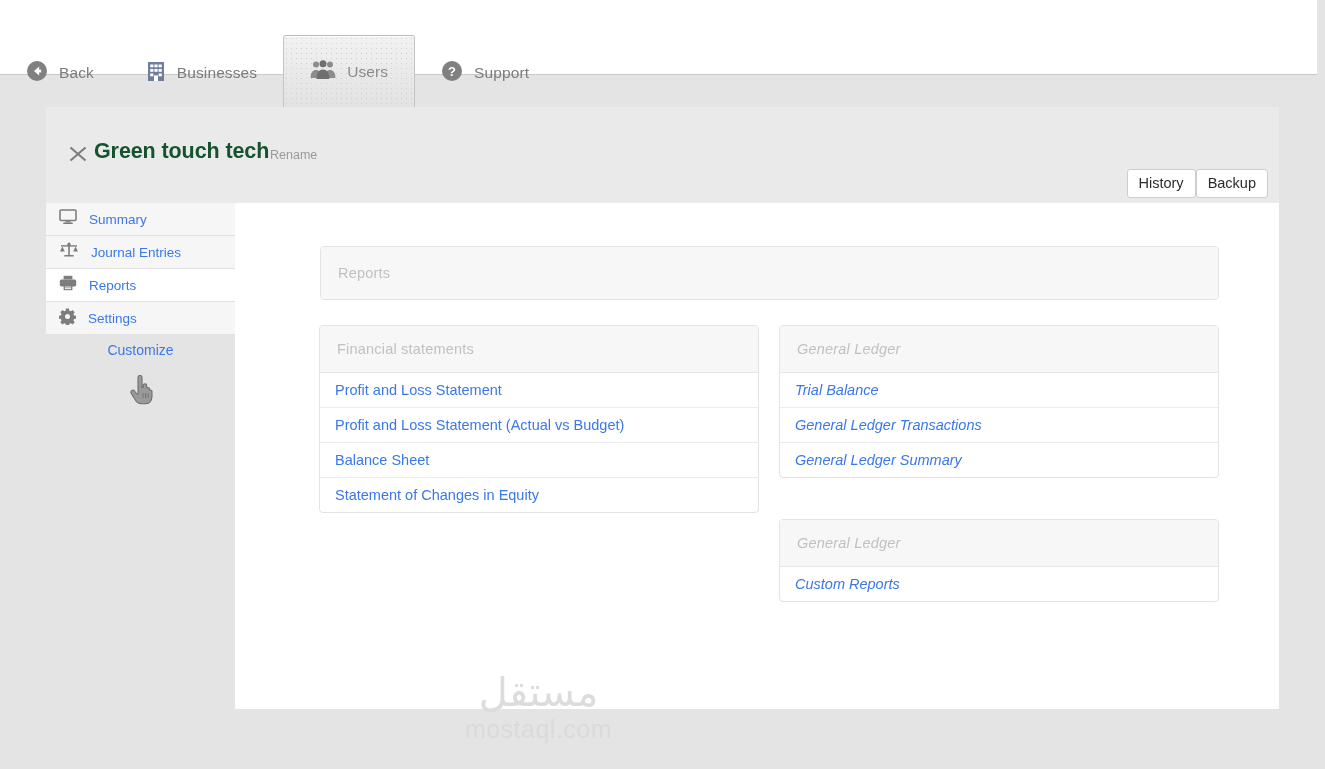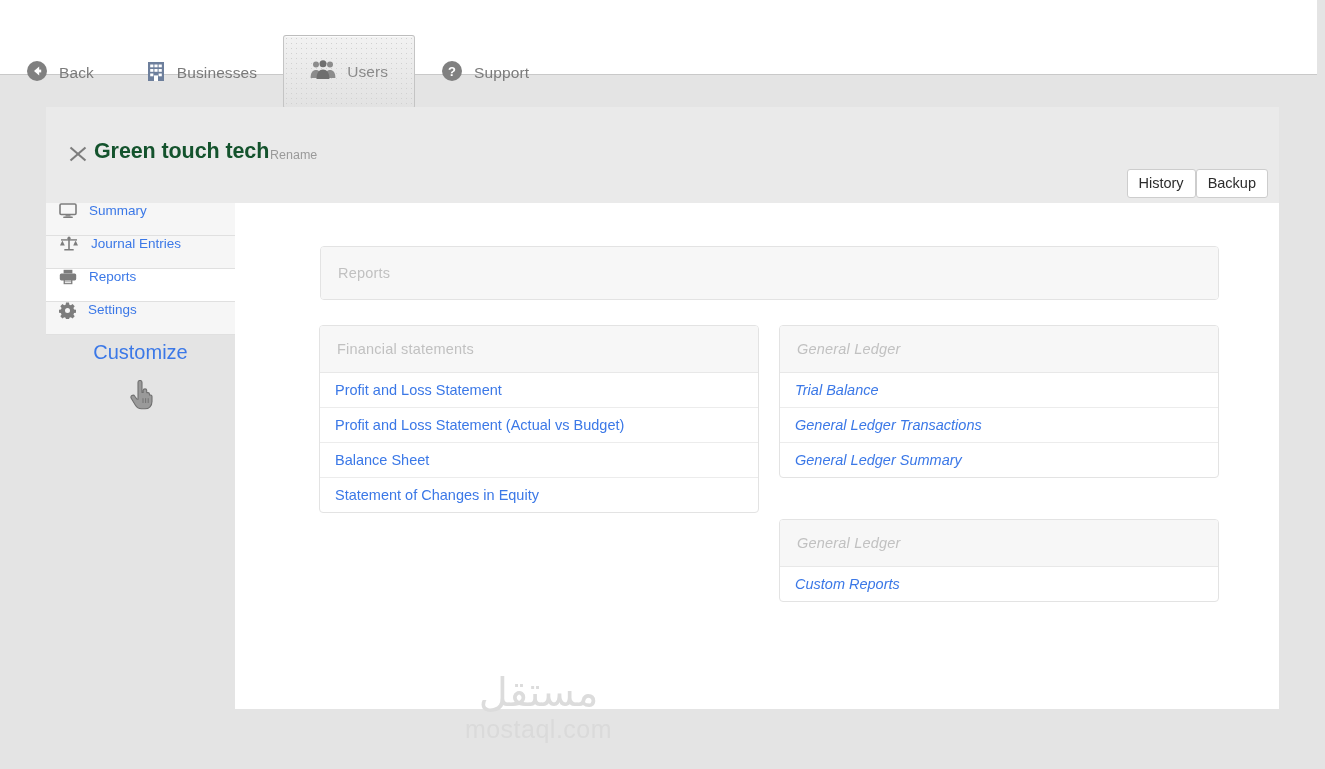--- a/index.html
+++ b/index.html
@@ -123,21 +123,21 @@
     display: flex;
   }
   #sidebar {
     width: 189px;
     flex: 0 0 189px;
     background: #e4e4e4;
     position: relative;
   }
   .side-item {
     display: flex;
-    align-items: flex-start;
+    align-items: center;
     gap: 12px;
     height: 33px;
     padding-left: 13px;
     box-sizing: border-box;
     background: #f6f6f6;
     border-bottom: 1px solid #e0e0e0;
     cursor: pointer;
   }
   .side-item.active { background: #ffffff; }
   .side-label {
@@ -146,21 +146,21 @@
   }
   .side-icon { flex:0 0 auto; display:block; }
 
   #customize-wrap {
     position: absolute;
     left: 0; top: 138px;
     width: 189px;
     text-align: center;
   }
   #customize-link {
-    font-size: 20px;
+    font-size: 14px;
     color: #3b78e7;
     cursor: pointer;
     display: inline-block;
   }
   #hand-cursor {
     margin-top: 16px;
     display: block;
     margin-left: auto;
     margin-right: auto;
   }

